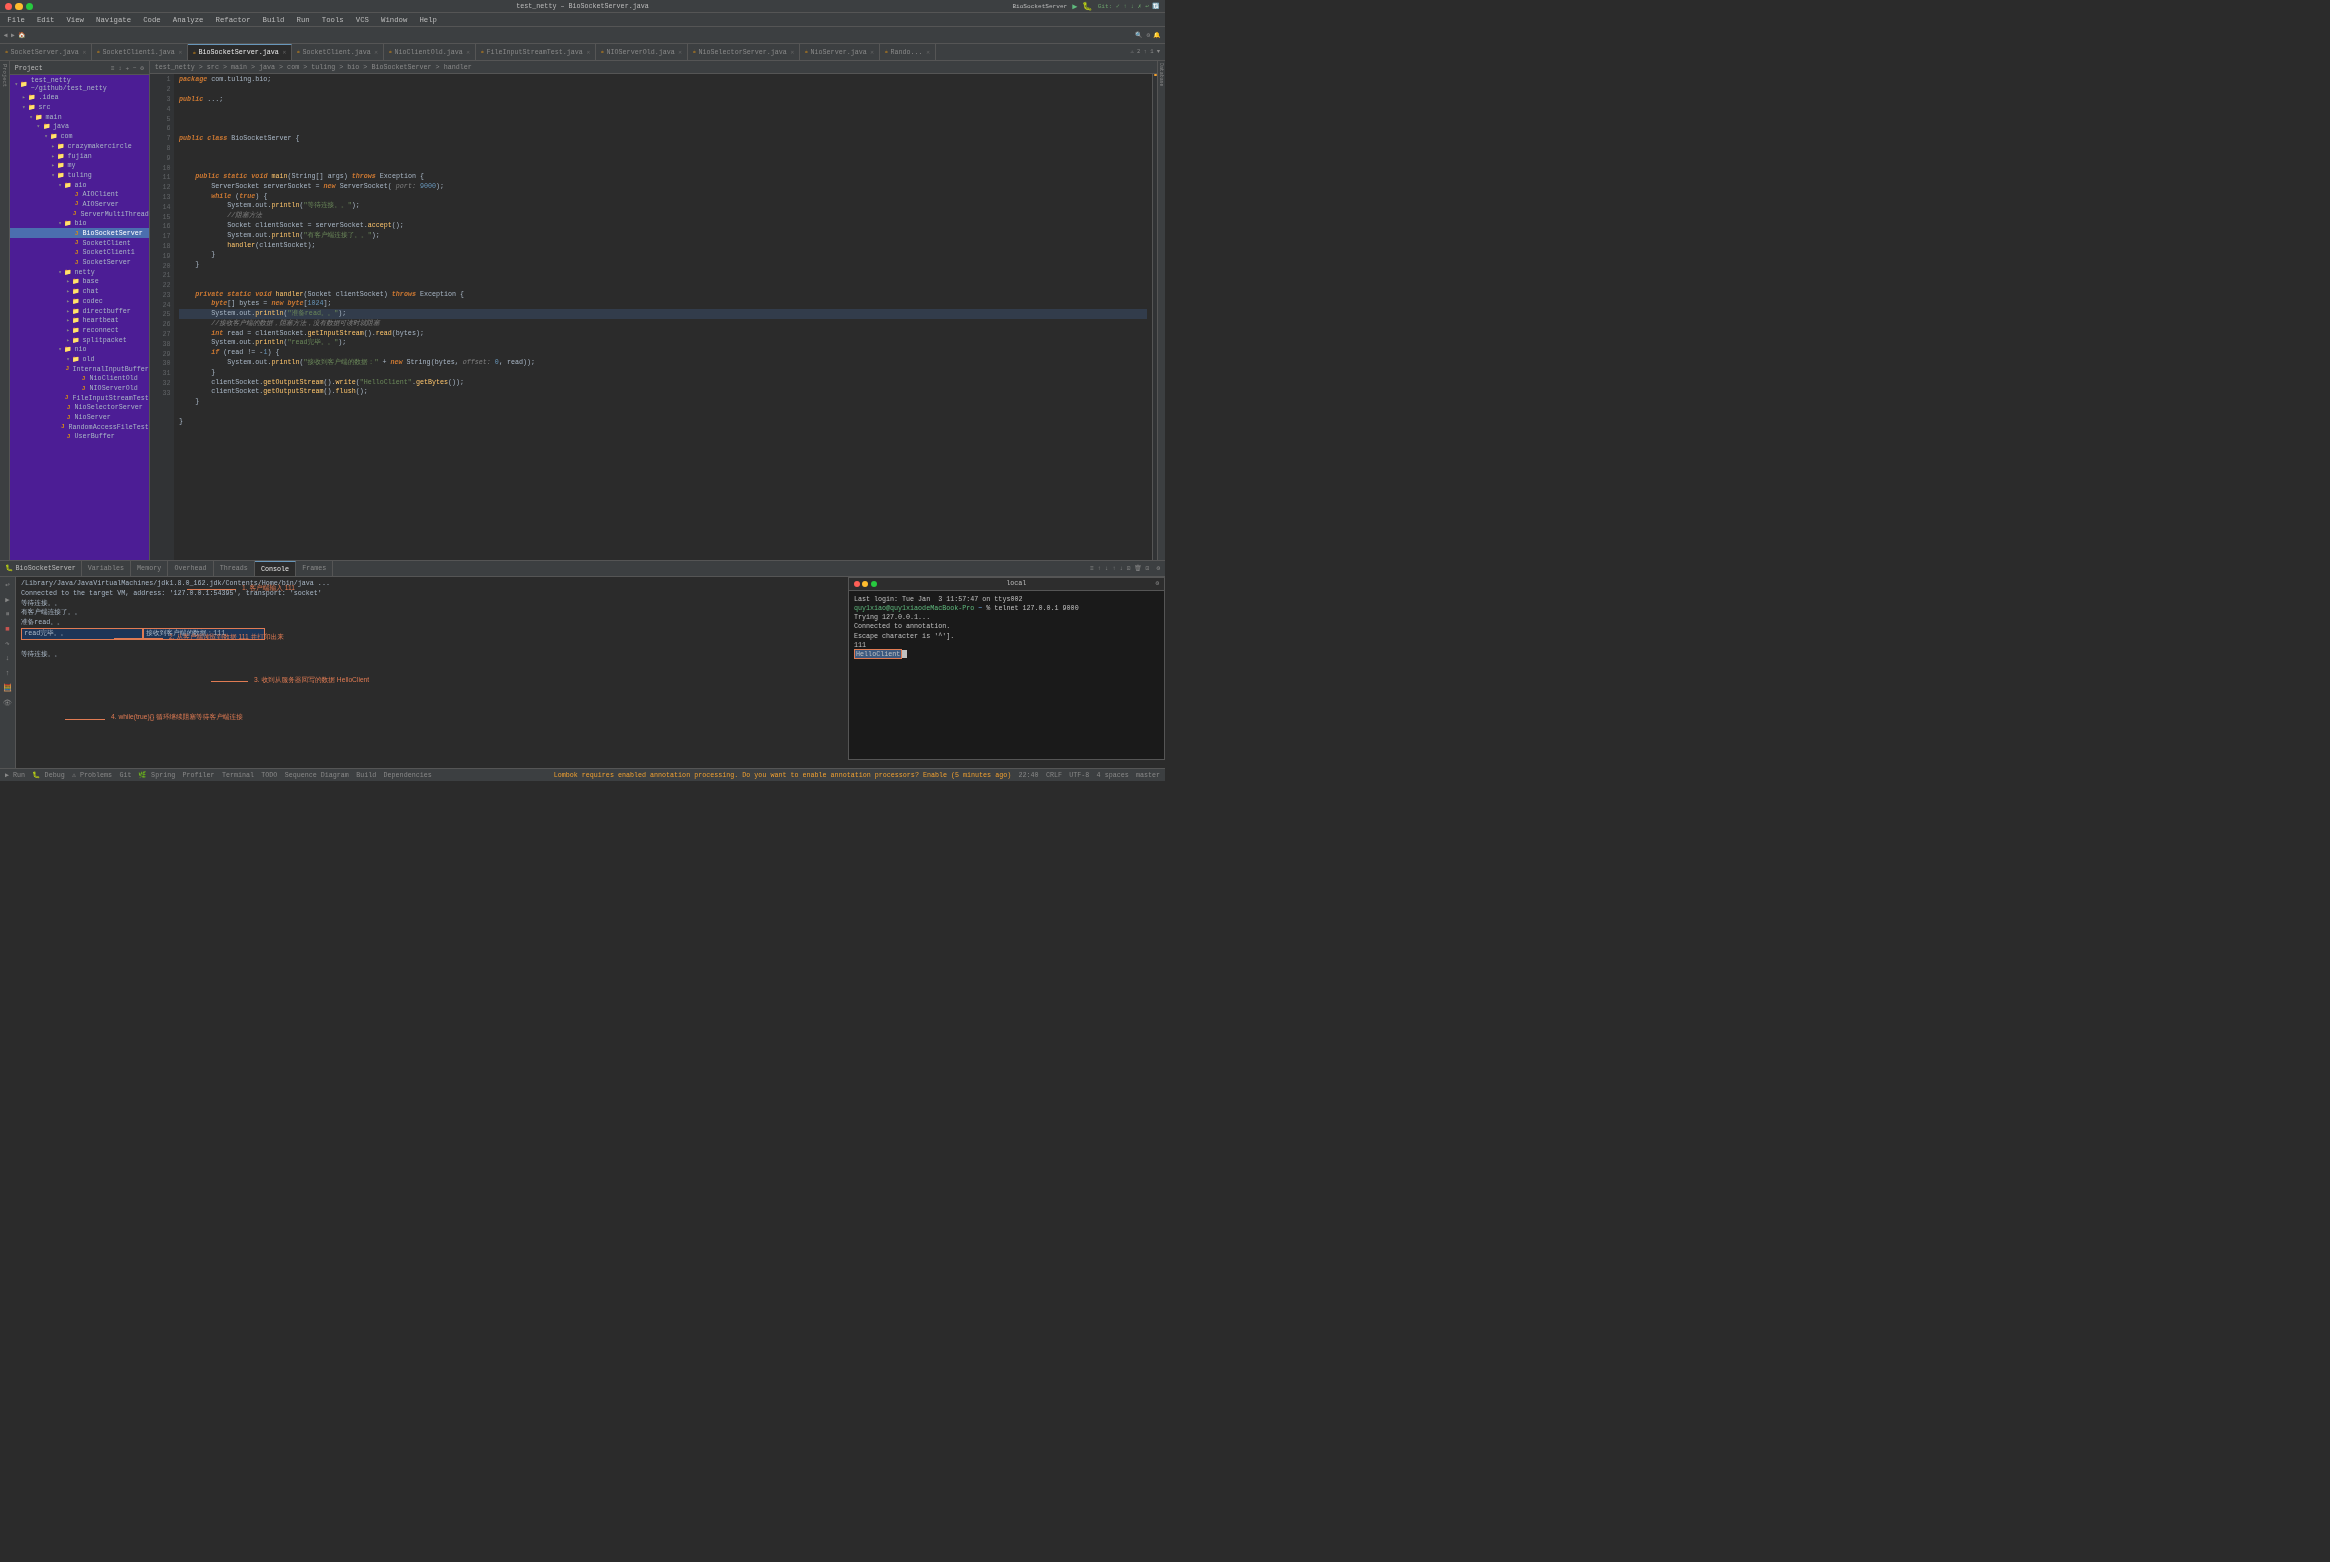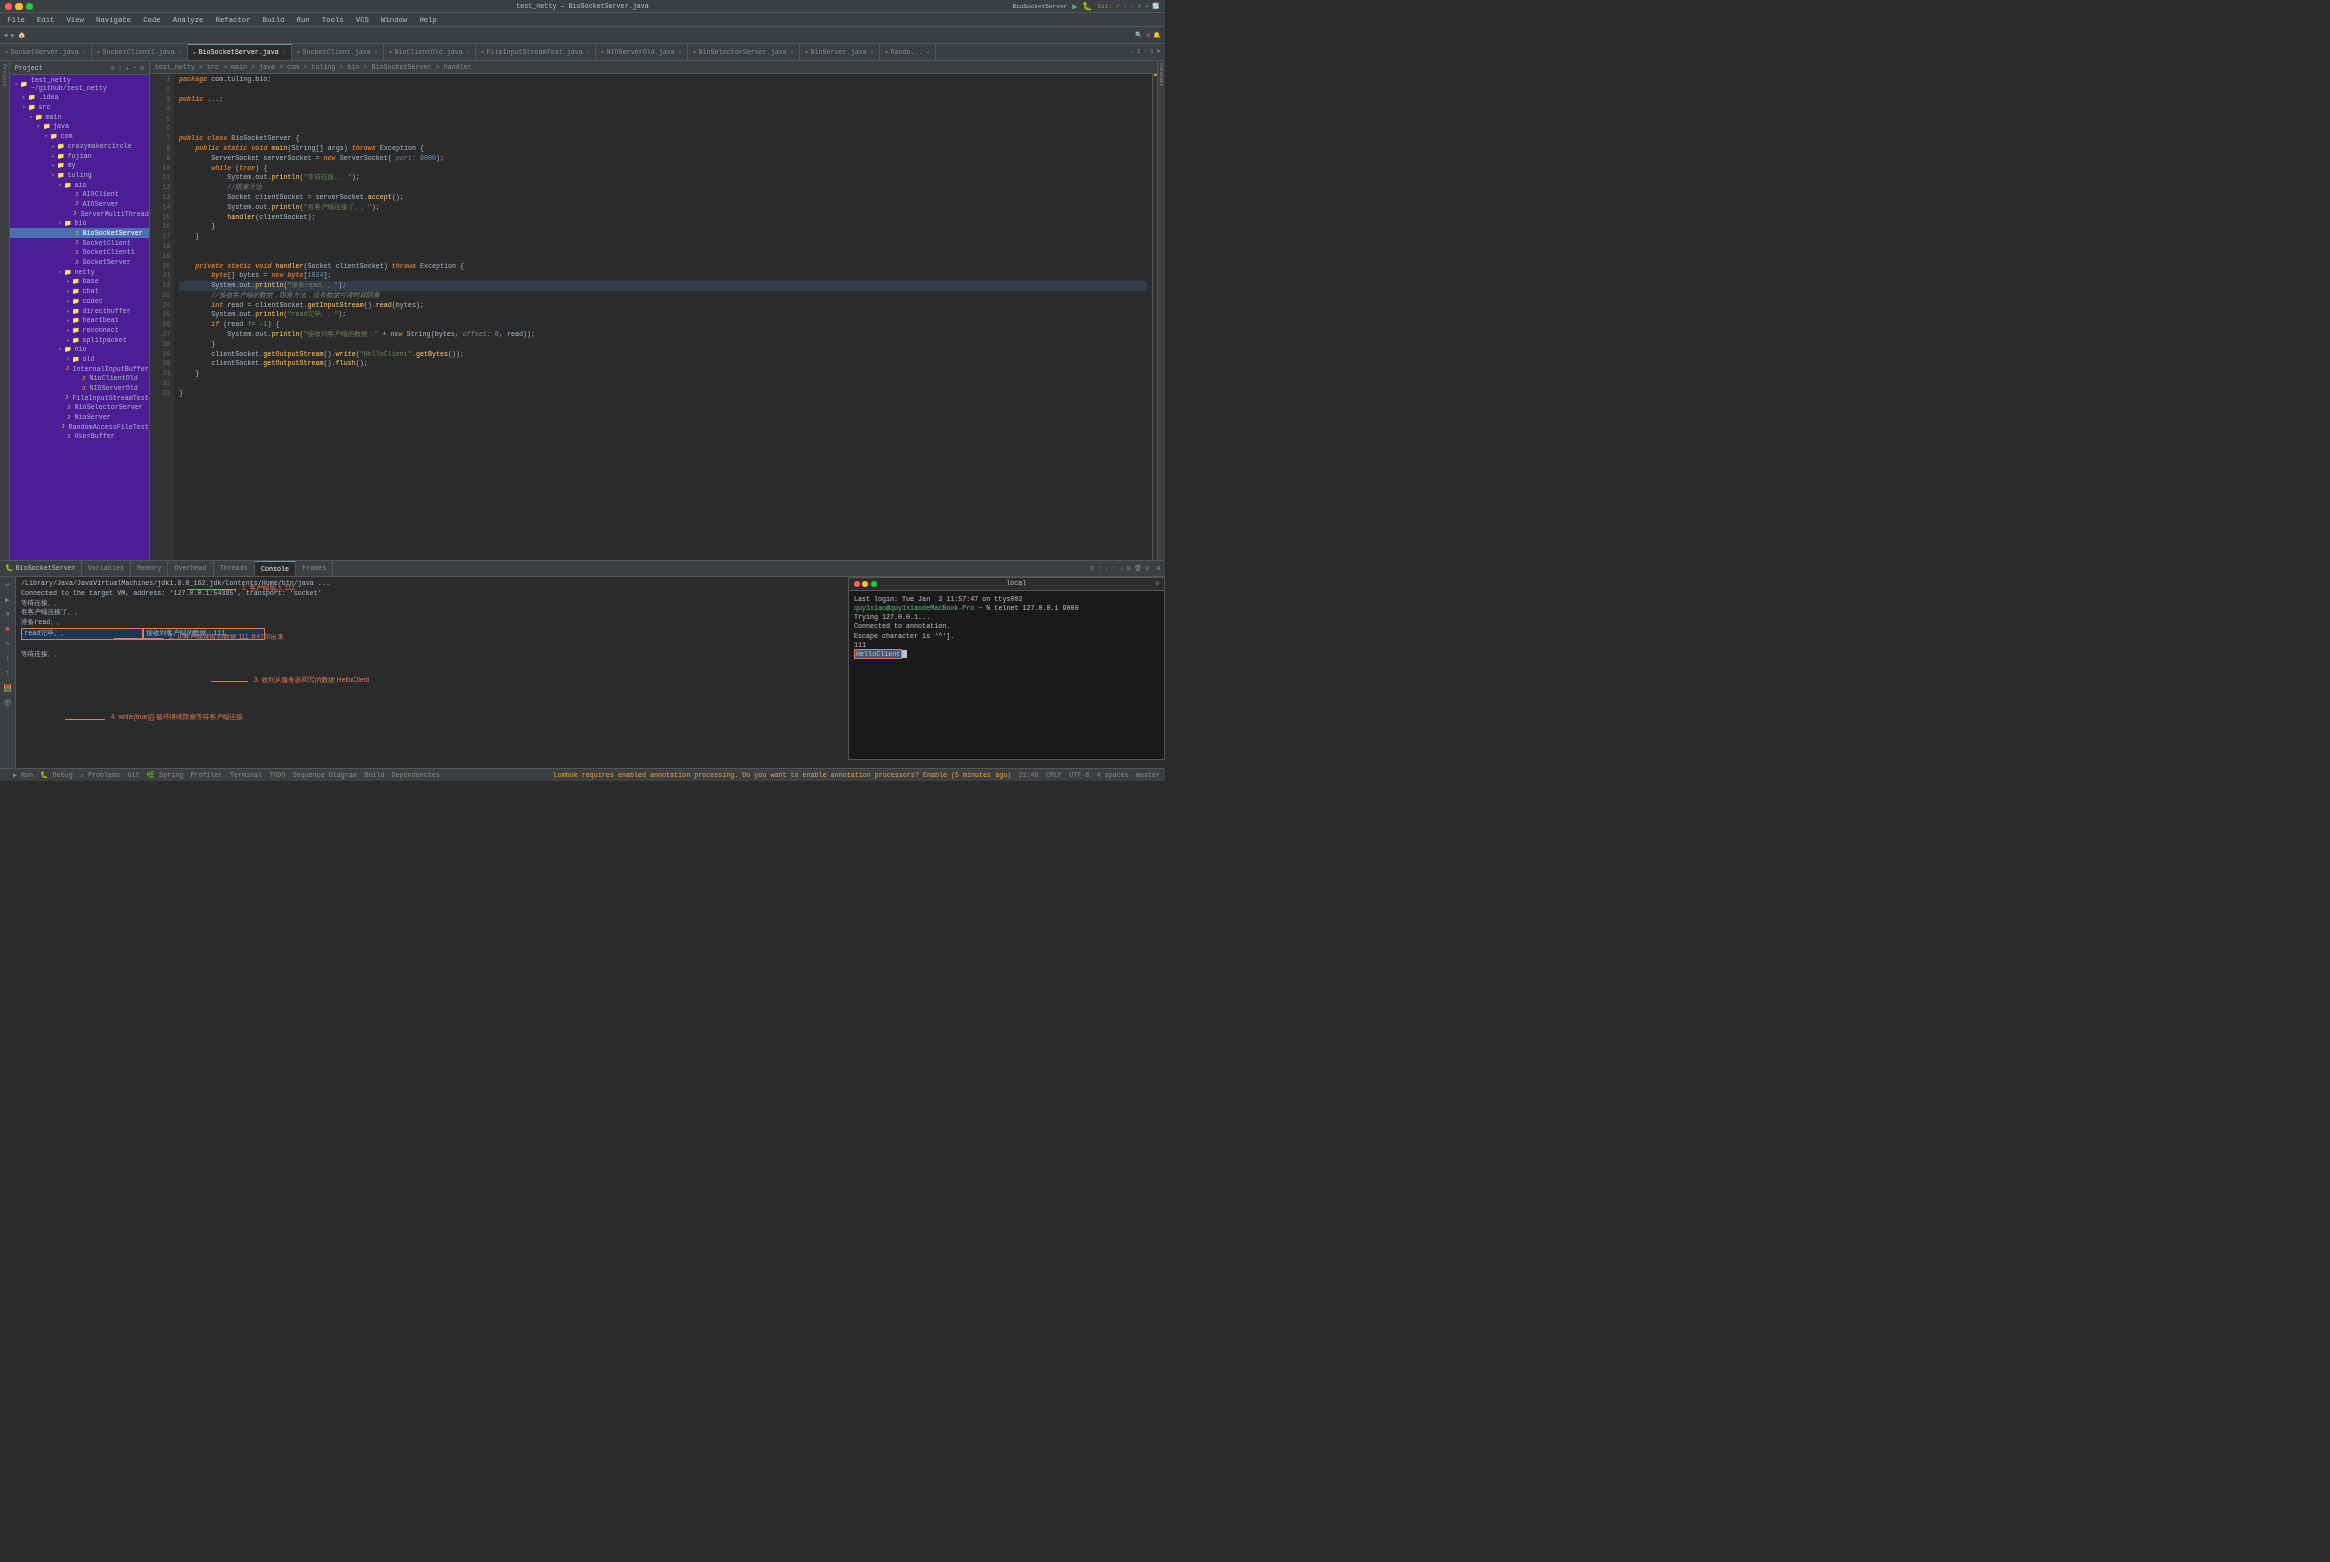--- a/index.html
+++ b/index.html
@@ -837,21 +837,21 @@
               <div class="line-num">33</div>
             </div>
           <div class="code-content" id="code-content">
               <div class="code-line" style="position: relative;"><span class="kw">package</span> com.tuling.bio;</div>
               <div class="code-line" style="position: relative;"></div>
               <div class="code-line" style="position: relative;"><span class="kw">public</span> ...;</div>
               <div class="code-line" style="position: relative;"></div>
               <div class="code-line" style="position: relative;"></div>
               <div class="code-line" style="position: relative;"></div>
               <div class="code-line" style="position: relative;"><span class="kw">public</span> <span class="kw">class</span> <span class="cls">BioSocketServer</span> {</div>
-              <div class="code-line" style="position: relative;">    <span class="kw">public</span> <span class="kw">static</span> <span class="kw">void</span> <span class="fn">main</span>(<span class="cls">String</span>[] args) <span class="kw">throws</span> <span class="cls">Exception</span> {</div>
+              <div class="code-line" style="position: relative; margin-top: 28px;">    <span class="kw">public</span> <span class="kw">static</span> <span class="kw">void</span> <span class="fn">main</span>(<span class="cls">String</span>[] args) <span class="kw">throws</span> <span class="cls">Exception</span> {</div>
               <div class="code-line" style="position: relative;">        <span class="cls">ServerSocket</span> serverSocket = <span class="kw">new</span> <span class="cls">ServerSocket</span>( <span class="cm">port:</span> <span class="num">9000</span>);</div>
               <div class="code-line" style="position: relative;">        <span class="kw">while</span> (<span class="kw">true</span>) {</div>
               <div class="code-line" style="position: relative;">            <span class="cls">System</span>.out.<span class="fn">println</span>(<span class="str">"等待连接。。"</span>);</div>
               <div class="code-line" style="position: relative;">            <span class="cm">//阻塞方法</span></div>
               <div class="code-line" style="position: relative;">            <span class="cls">Socket</span> clientSocket = serverSocket.<span class="fn">accept</span>();</div>
               <div class="code-line" style="position: relative;">            <span class="cls">System</span>.out.<span class="fn">println</span>(<span class="str">"有客户端连接了。。"</span>);</div>
               <div class="code-line" style="position: relative;">            <span class="fn">handler</span>(clientSocket);</div>
               <div class="code-line" style="position: relative;">        }</div>
               <div class="code-line" style="position: relative;">    }</div>
               <div class="code-line" style="position: relative;"></div>
@@ -952,21 +952,21 @@
               <div style="position: absolute; left: 195px; top: 104px; background: rgb(224, 123, 83); height: 1.2px; width: 37px;"></div>
               <div class="annotation-box" style="left: 95px; top: 135px; color: rgb(224, 123, 83); font-size: 6.7px; font-family: Arial, sans-serif;">4. while(true){} 循环继续阻塞等待客户端连接</div>
               <div style="position: absolute; left: 49px; top: 142px; background: rgb(224, 123, 83); height: 1.2px; width: 40px;"></div>
             </div>
         </div>
       </div>
     </div>
   </div>
 
   <div class="status-bar">
-    <div style="display:flex; gap:7.3px; align-items:center;margin-left:8px;">
+    <div style="display:flex; gap:7.3px; align-items:center;">
       <span style="cursor:pointer;">▶ Run</span>
       <span style="cursor:pointer;">🐛 Debug</span>
       <span style="cursor:pointer;">⚠ Problems</span>
       <span style="cursor:pointer;">Git</span>
       <span style="cursor:pointer;">🌿 Spring</span>
       <span style="cursor:pointer;">Profiler</span>
       <span style="cursor:pointer;">Terminal</span>
       <span style="cursor:pointer;">TODO</span>
       <span style="cursor:pointer;">Sequence Diagram</span>
       <span style="cursor:pointer;">Build</span>

